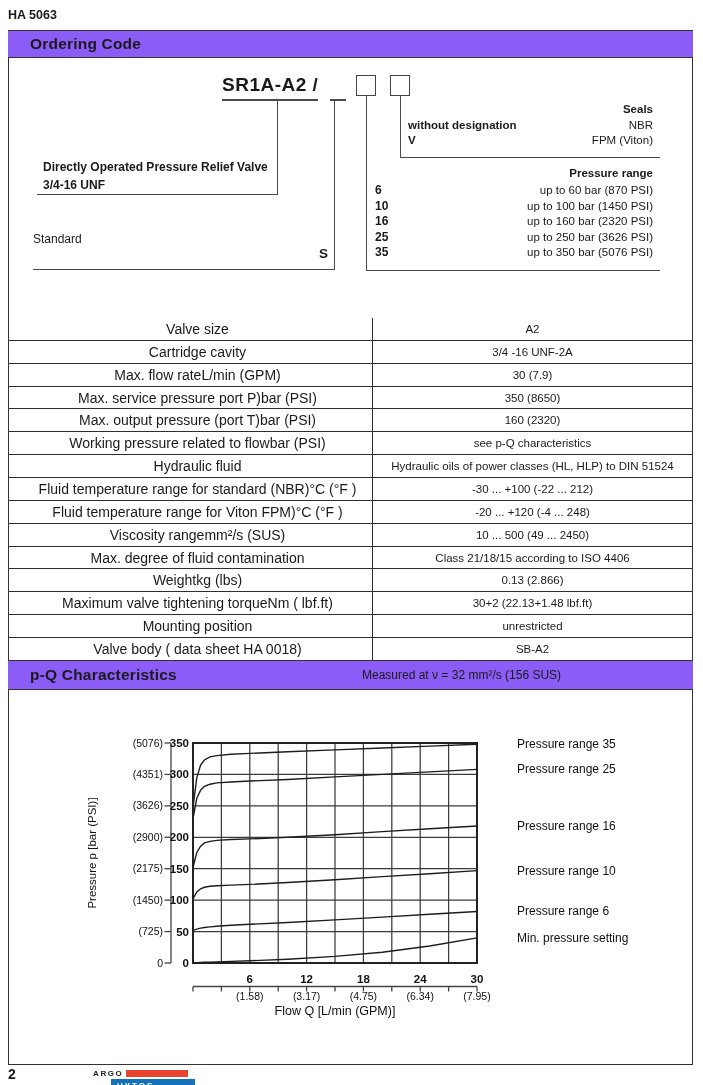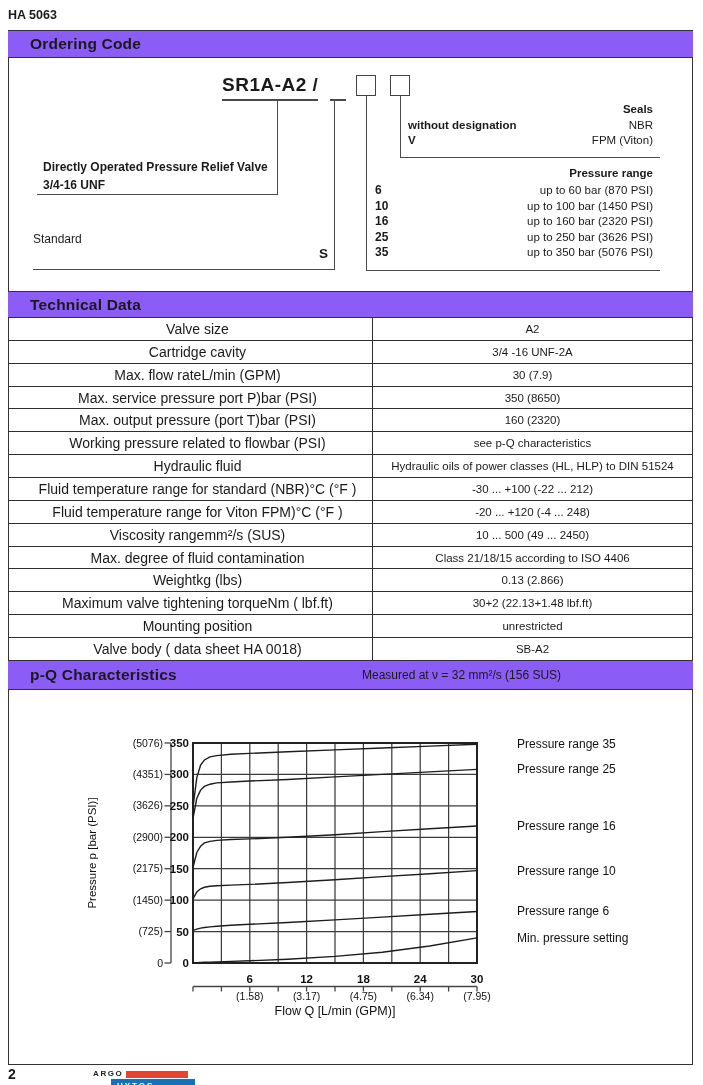--- a/index.html
+++ b/index.html
@@ -25,21 +25,21 @@
   .tech{position:absolute;left:9px;top:318px;width:683px;height:342px;display:flex;flex-direction:column;}
   .trow{flex:1;display:flex;align-items:stretch;border-bottom:1.2px solid #2e2e2e;box-sizing:border-box;}
   .trow:last-child{border-bottom:none;}
   .tleft{width:363px;display:flex;justify-content:center;align-items:center;
          padding-left:21px;padding-right:7px;box-sizing:border-box;font-size:14px;}
   .tright{flex:1;border-left:1.2px solid #2e2e2e;display:flex;align-items:center;
           justify-content:center;font-size:11.5px;text-align:center;}
   .pq-sub{position:absolute;left:362px;top:668px;font-size:12px;}
   .footer-num{position:absolute;left:8px;top:1066px;font-weight:bold;font-size:14px;}
   .logo{position:absolute;left:93px;top:1070px;}
-  .logo-r1{display:flex;align-items:flex-end;height:8px;}
+  .logo-r1{display:flex;align-items:flex-start;height:8px;}
   .logo-argo{font-size:8px;font-weight:bold;letter-spacing:1.6px;color:#222;line-height:8px;}
   .logo-red{width:62px;height:7px;background:#e8432e;margin-left:3px;}
   .logo-blue{margin-left:18px;margin-top:1px;width:84px;height:12px;background:#1472b8;
              color:#fff;font-size:8px;font-weight:bold;letter-spacing:2px;
              display:flex;align-items:center;padding-left:6px;box-sizing:border-box;}
   svg text{font-family:"Liberation Sans",sans-serif;fill:#111;}
 </style>
 </head>
 <body>
 
@@ -101,23 +101,20 @@
       <div class="rowline" style="height: 15.5px;">
         <span class="b" style="font-size: 12px;">25</span>
         <span style="font-size: 11.5px;">up to 250 bar (3626 PSI)</span>
       </div>
       <div class="rowline" style="height: 15.5px;">
         <span class="b" style="font-size: 12px;">35</span>
         <span style="font-size: 11.5px;">up to 350 bar (5076 PSI)</span>
       </div>
     </div>
 
-  <div class="secbar" style="top:291px;height:27px;">
-    <span class="sectitle">Technical Data</span>
-  </div>
   <div class="tech" id="tech-table">
       <div class="trow">
         <div class="tleft">
           <span>Valve size</span>
           <span></span>
         </div>
         <div class="tright">A2</div>
       </div>
       <div class="trow">
         <div class="tleft">

